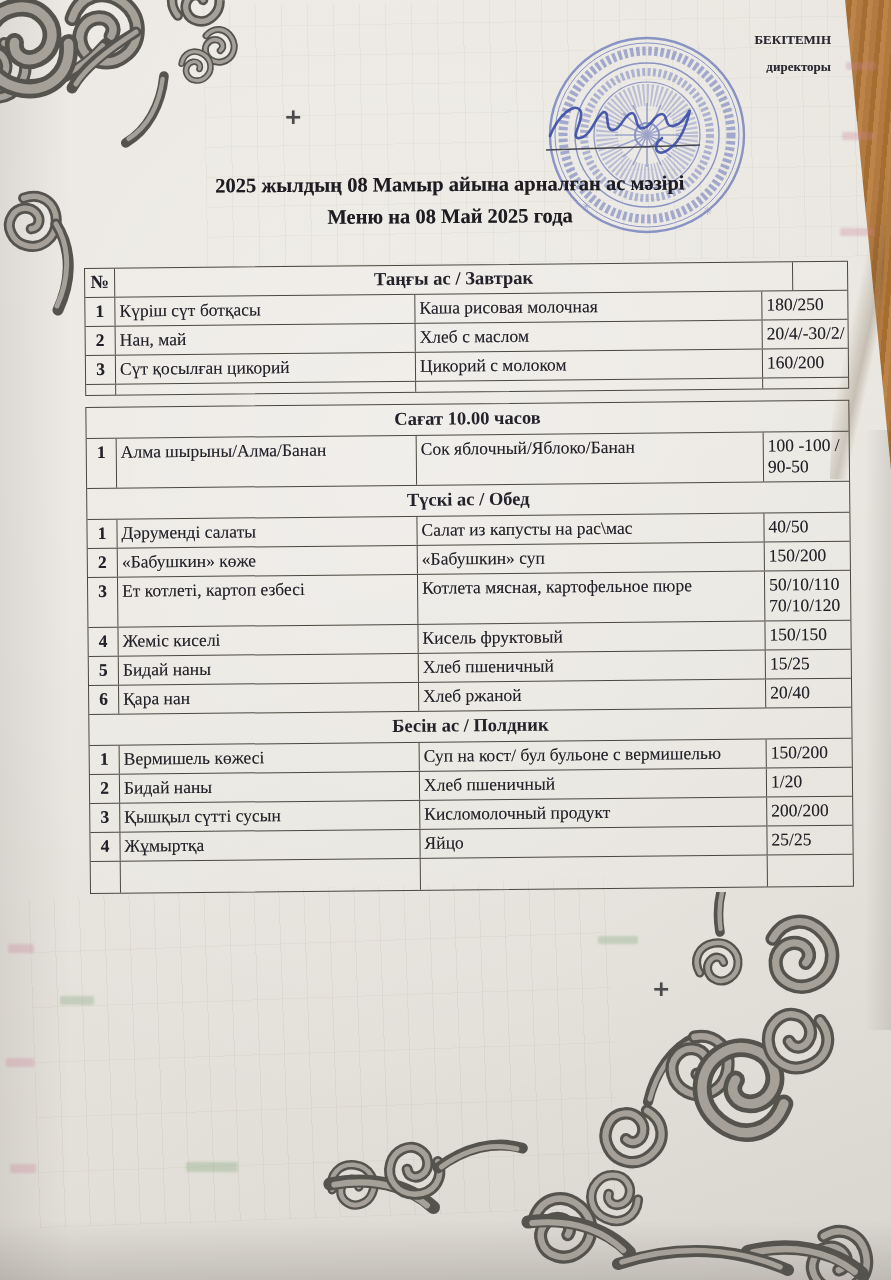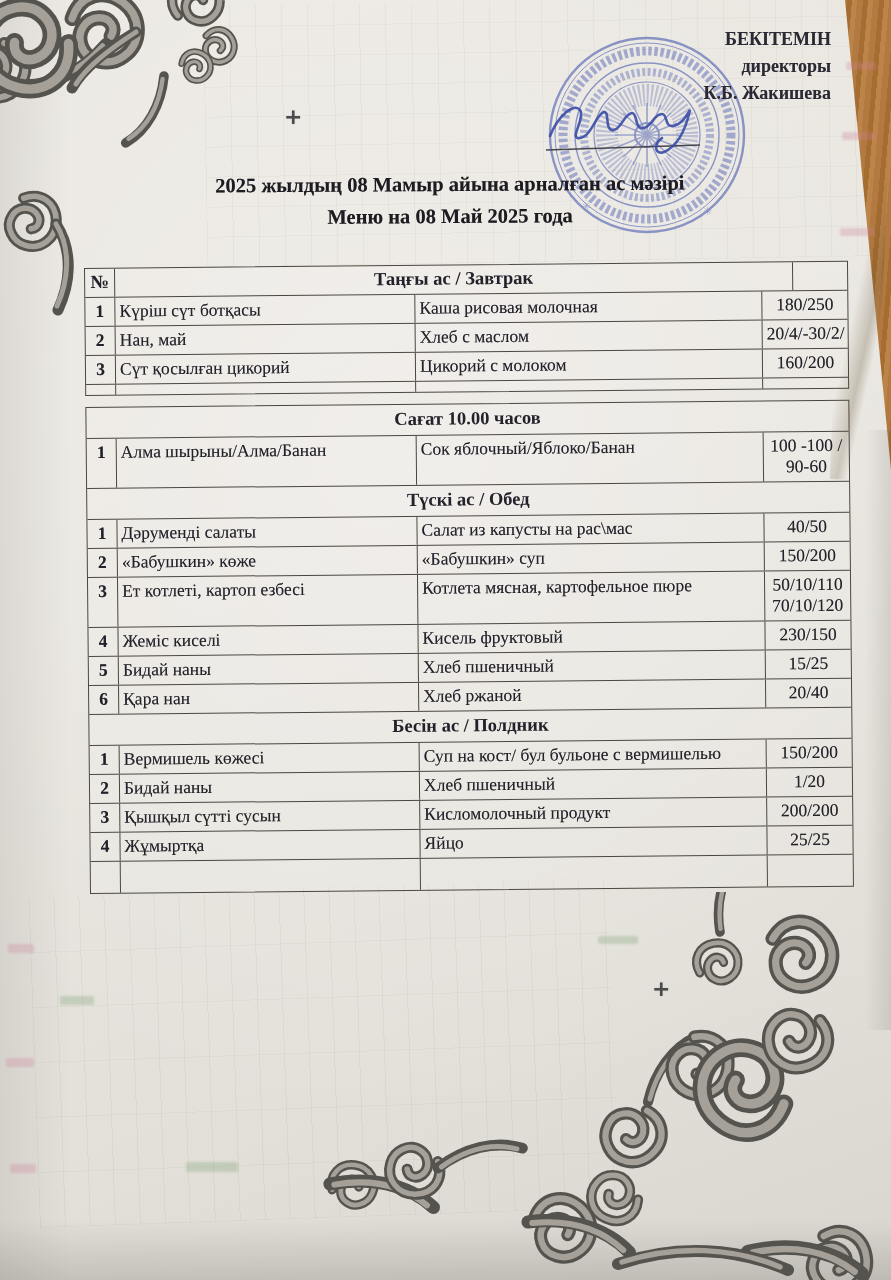--- a/index.html
+++ b/index.html
@@ -39,42 +39,42 @@
     transform:rotate(-2deg);}
   .ghost-mark{position:absolute;border-radius:2px;filter:blur(1.2px);}
   .pink{background:rgba(205,130,150,.30);}
   .green{background:rgba(130,165,120,.32);}
 
   .plus{position:absolute;font:bold 22px "DejaVu Sans",sans-serif;color:#4b4b4e;
     text-shadow:0 0 1px rgba(0,0,0,.25);}
 
   
   .approval{position:absolute;top:26px;right:60px;width:380px;text-align:right;
-    font-size:18px;line-height:27px;color:#2b2933;font-weight:600;
+    font-size:13px;line-height:27px;color:#2b2933;font-weight:600;
     text-shadow:0 0 .6px rgba(40,40,60,.35);}
   .stamp-wrap{position:absolute;left:545px;top:33px;width:205px;height:205px;}
   .sig-wrap{position:absolute;left:540px;top:88px;width:200px;height:70px;}
 
   
   .doc-title{position:absolute;left:100px;top:168px;width:700px;text-align:center;
     font-size:20.5px;font-weight:bold;line-height:32px;color:#1e1c22;
     transform:rotate(-.35deg);text-shadow:0 0 .5px rgba(0,0,0,.4);}
 
   
   #sheet-tables{position:absolute;left:84px;top:268px;width:764px;transform:rotate(-.55deg);transform-origin:top left;}
   .mtable{border:1.7px solid #4a473f;background:rgba(255,255,255,.12);}
   .mtable + .mtable{margin-top:11px;}
   .mrow{display:grid;grid-template-columns:30px 300px 347px 1fr;border-bottom:1.7px solid #4a473f;}
   .mrow:last-child{border-bottom:none;}
   .mrow>div{border-right:1.7px solid #4a473f;padding:3px 4px 4px;font-size:17.5px;line-height:21px;min-height:21px;}
   .mrow>div:last-child{border-right:none;}
   .cell-no{font-weight:bold;text-align:center;padding-left:0;padding-right:0;}
   .cell-kk{padding-left:10px;}
   .cell-ru{padding-left:8px;}
-  .cell-portion{text-align:center;white-space:pre-line;font-family:Liberation Serif, serif;}
+  .cell-portion{white-space:pre-line;font-family:Liberation Serif, serif;}
   .banner{display:block;text-align:center;font-weight:bold;font-size:18.5px;
     padding:4px 0 5px;border-bottom:1.7px solid #4a473f;}
   .hdr-row{display:grid;grid-template-columns:30px 678px 1fr;border-bottom:1.7px solid #4a473f;}
   .hdr-row>div{border-right:1.7px solid #4a473f;font-size:18.5px;line-height:21px;padding:3px 0 4px;}
   .hdr-row>div:last-child{border-right:none;}
   .hdr-no{font-weight:bold;text-align:center;}
   .hdr-title{font-weight:bold;text-align:center;}
   .row-empty-thin>div{min-height:6px;padding-top:2px;padding-bottom:2px;}
   .row-empty>div{min-height:24px;}
   .mrow .soft{text-shadow:0 0 .5px rgba(0,0,0,.35);}
@@ -176,21 +176,20 @@
   </svg>
 
   <svg class="sig-wrap" viewBox="0 0 200 70">
     <path d="M6,62 L160,57" stroke="#46464e" stroke-width="1.6" fill="none"></path>
     <path d="M10,48 C18,28 34,14 40,22 C46,30 28,52 40,50 C52,48 56,26 64,24 C70,23 64,44 74,42 C82,40 84,26 92,25 C98,25 94,42 104,40 C112,38 114,26 122,26 C128,26 124,40 134,38 C142,36 146,28 150,22 C146,40 138,58 124,64 C116,67 112,58 122,50" fill="none" stroke="#3a4da6" stroke-width="2.6" stroke-linecap="round" opacity=".9"></path>
   </svg>
 
   <div class="approval">
     <div>БЕКІТЕМІН</div>
     <div>директоры</div>
-    <div>К.Б. Жакишева</div>
   </div>
 
   <div class="doc-title">
     <div>2025 жылдың  08  Мамыр  айына арналған ас мәзірі</div>
     <div>Меню на  08  Май  2025 года</div>
   </div>
 
   <div id="sheet-tables">
       <div class="mtable">
         <div class="hdr-row">
@@ -223,21 +222,21 @@
           <div class="cell-portion soft"></div>
         </div>
       </div>
       <div class="mtable">
         <div class="banner">Сағат 10.00 часов</div>
         <div class="mrow">
           <div class="cell-no soft">1</div>
           <div class="cell-kk soft">Алма шырыны/Алма/Банан</div>
           <div class="cell-ru soft">Сок  яблочный/Яблоко/Банан</div>
           <div class="cell-portion soft">100 -100 /
-90-60</div>
+90-50</div>
         </div>
         <div class="banner">Түскі ас / Обед</div>
         <div class="mrow">
           <div class="cell-no soft">1</div>
           <div class="cell-kk soft">Дәруменді салаты</div>
           <div class="cell-ru soft">Салат из капусты на рас\мас</div>
           <div class="cell-portion soft">40/50</div>
         </div>
         <div class="mrow">
           <div class="cell-no soft">2</div>
@@ -249,21 +248,21 @@
           <div class="cell-no soft">3</div>
           <div class="cell-kk soft">Ет котлеті, картоп езбесі</div>
           <div class="cell-ru soft">Котлета мясная, картофельное пюре</div>
           <div class="cell-portion soft">50/10/110
 70/10/120</div>
         </div>
         <div class="mrow">
           <div class="cell-no soft">4</div>
           <div class="cell-kk soft">Жеміс киселі</div>
           <div class="cell-ru soft">Кисель фруктовый</div>
-          <div class="cell-portion soft">230/150</div>
+          <div class="cell-portion soft">150/150</div>
         </div>
         <div class="mrow">
           <div class="cell-no soft">5</div>
           <div class="cell-kk soft">Бидай наны</div>
           <div class="cell-ru soft">Хлеб пшеничный</div>
           <div class="cell-portion soft">15/25</div>
         </div>
         <div class="mrow">
           <div class="cell-no soft">6</div>
           <div class="cell-kk soft">Қара нан</div>

